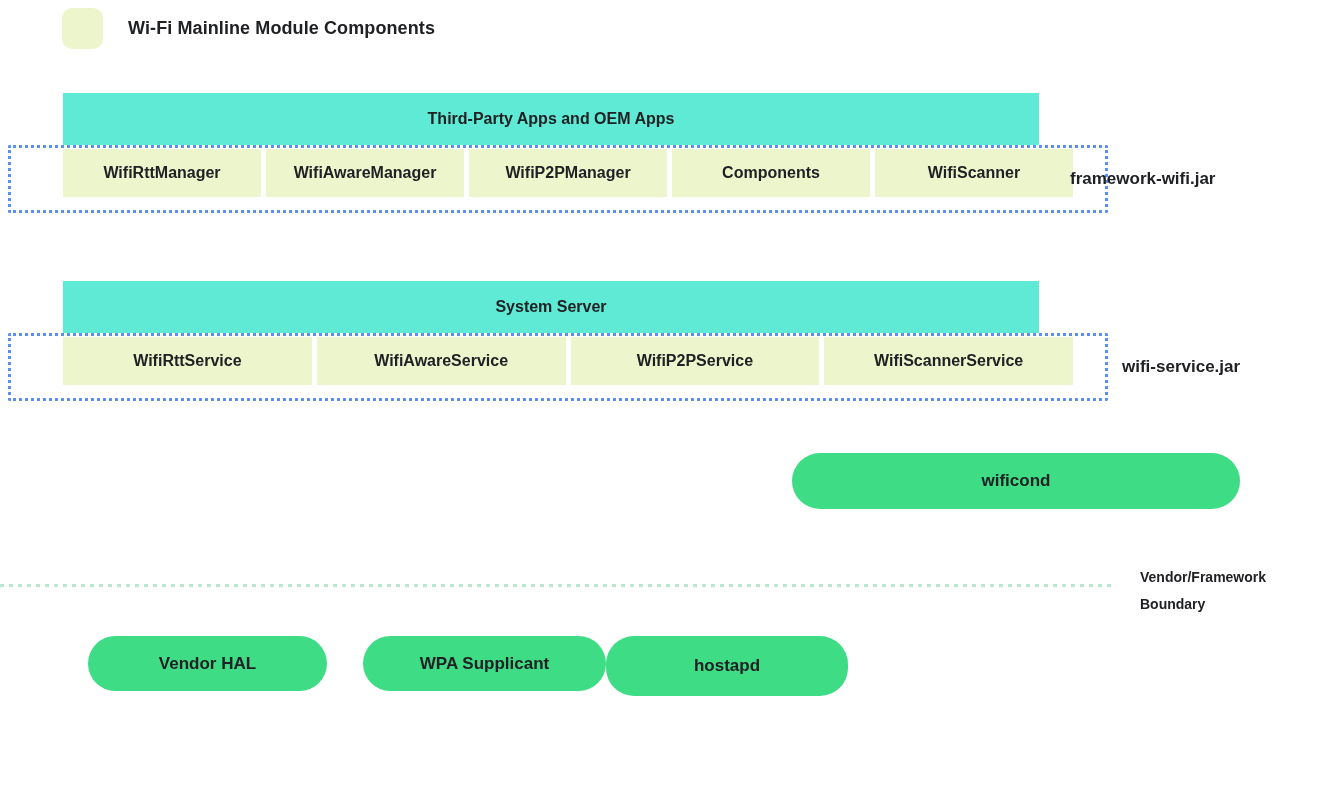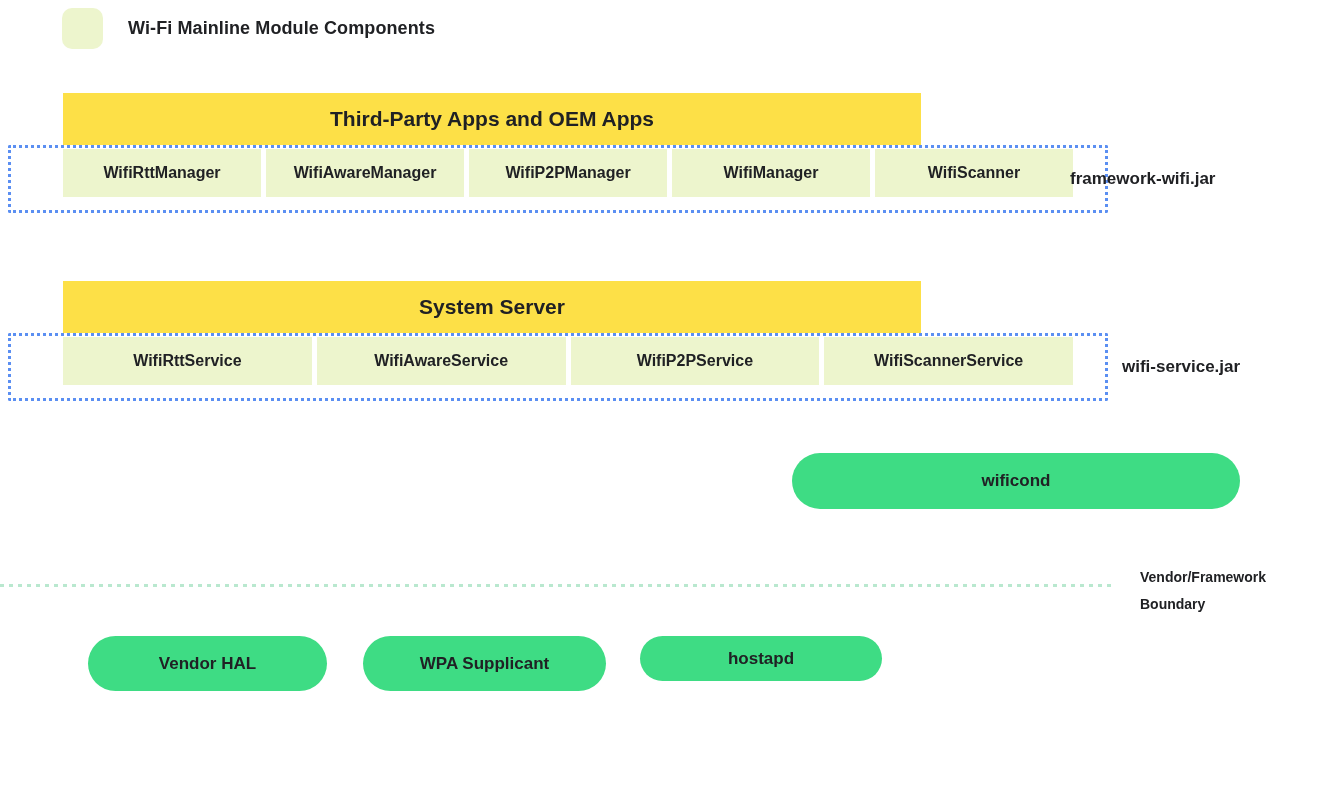--- a/index.html
+++ b/index.html
@@ -9,22 +9,22 @@
   }
   .abs{position:absolute;}
   .flexc{display:flex;align-items:center;justify-content:center;}
 
   
   .legend-swatch{left:62px;top:8px;width:41px;height:41px;border-radius:10px;background:#edf5cd;}
   .legend-title{left:128px;top:8px;height:41px;display:flex;align-items:center;
     font-size:18px;font-weight:700;letter-spacing:.1px;}
 
   
-  .green-bar{left:63px;width:858px;height:52px;background:#fde047;
-    font-size:21px;font-weight:700;}
+  .green-bar{left:63px;width:976px;height:52px;background:#5eead4;
+    font-size:16px;font-weight:700;}
   .green-bar-1{top:93px;}
   .green-bar-2{top:281px;}
 
   
   .dotted-rect{left:8px;width:1100px;height:68px;border:3px dotted #5b8ff2;
     box-sizing:border-box;border-radius:2px;background:transparent;}
   .dotted-rect-1{top:145px;}
   .dotted-rect-2{top:333px;}
 
   
@@ -38,21 +38,21 @@
   .jar-label{left:1070px;height:68px;display:flex;align-items:center;
     font-size:17px;font-weight:700;white-space:nowrap;}
   .jar-label-1{top:145px;}
   .jar-label-2{top:333px;left:1122px;}
 
   
   .pill{background:#3edc84;border-radius:28px;font-size:17px;font-weight:700;}
   .pill-wificond{left:792px;top:453px;width:448px;height:56px;}
   .pill-vendor-hal{left:88px;top:636px;width:239px;height:55px;}
   .pill-wpa{left:363px;top:636px;width:243px;height:55px;}
-  .pill-hostapd{left:640px;top:636px;width:242px;height:45px;}
+  .pill-hostapd{left:606px;top:636px;width:242px;height:60px;}
 
   
   .boundary-line{left:0;top:584px;width:1115px;height:3px;
     background:repeating-linear-gradient(to right,#b9e8cf 0 4px,transparent 4px 9px);}
   .boundary-label{left:1140px;top:564px;font-size:14px;font-weight:700;line-height:27px;}
 
   
   .driver-bar{left:82px;top:735px;width:1146px;height:62px;background:#4285f4;
     border-radius:31px;color:#ffffff;font-size:17.5px;font-weight:700;}
 </style>
@@ -63,21 +63,21 @@
 
   <div class="abs legend-swatch"></div>
   <div class="abs legend-title">Wi-Fi Mainline Module Components</div>
 
   <div class="abs dotted-rect dotted-rect-1"></div>
   <div class="abs flexc green-bar green-bar-1">Third-Party Apps and OEM Apps</div>
   <div class="abs box-row box-row-1">
     <div class="pale-box">WifiRttManager</div>
     <div class="pale-box">WifiAwareManager</div>
     <div class="pale-box">WifiP2PManager</div>
-    <div class="pale-box">WifiManager</div>
+    <div class="pale-box">Components</div>
     <div class="pale-box">WifiScanner</div>
   </div>
   <div class="abs jar-label jar-label-1">framework-wifi.jar</div>
 
   <div class="abs dotted-rect dotted-rect-2"></div>
   <div class="abs flexc green-bar green-bar-2">System Server</div>
   <div class="abs box-row box-row-2">
     <div class="pale-box">WifiRttService</div>
     <div class="pale-box">WifiAwareService</div>
     <div class="pale-box">WifiP2PService</div>

